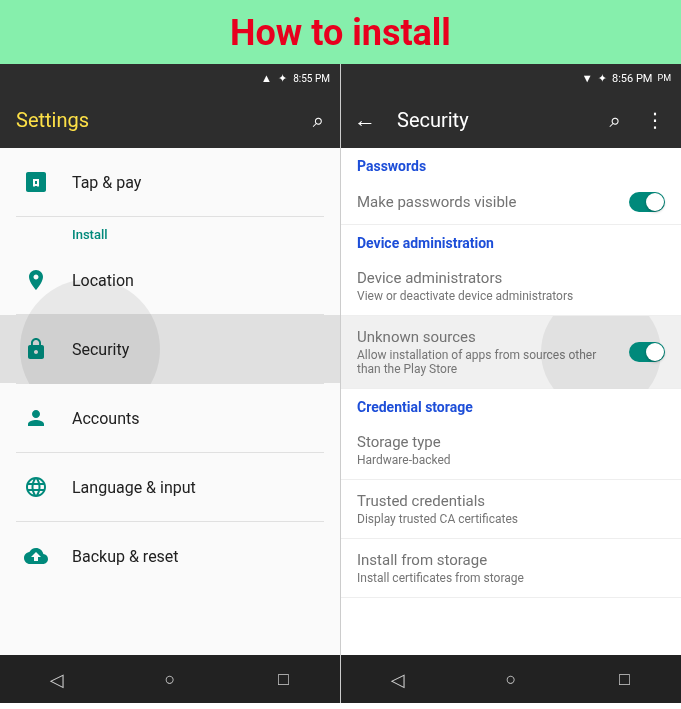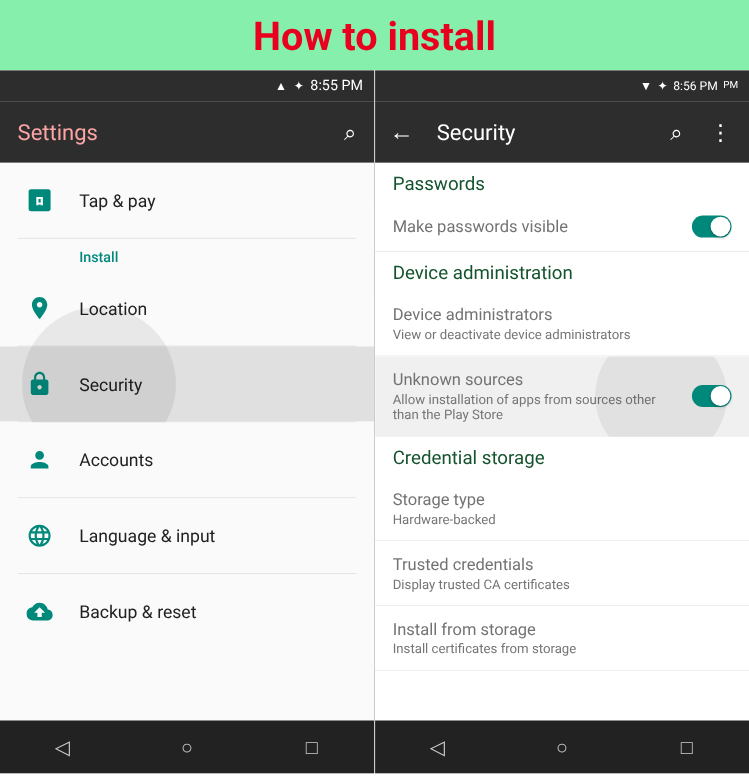--- a/index.html
+++ b/index.html
@@ -43,38 +43,38 @@
       background: #2d2d2d;
       height: 28px;
       display: flex;
       align-items: center;
       justify-content: flex-end;
       padding: 0 10px;
       gap: 6px;
     }
     .status-bar-left .time {
       color: #fff;
-      font-size: 13px;
+      font-size: 10px;
     }
     .status-icon {
       color: #fff;
       font-size: 11px;
     }
 
     
     .settings-header {
       background: #2d2d2d;
       height: 56px;
       display: flex;
       align-items: center;
       padding: 0 16px;
       justify-content: space-between;
     }
     .settings-header .title {
-      color: #fca5a5;
+      color: #fde047;
       font-size: 20px;
       font-weight: 400;
     }
     .settings-header .search-icon {
       color: #fff;
       font-size: 20px;
     }
 
     
     .divider {
@@ -229,23 +229,23 @@
 
     
     .security-content {
       flex: 1;
       overflow: hidden;
       background: #fff;
     }
 
     .sec-section-label {
       padding: 10px 16px 6px 16px;
-      font-size: 17px;
-      color: #14532d;
-      font-weight: 400;
+      font-size: 14px;
+      color: #1d4ed8;
+      font-weight: 700;
     }
 
     .sec-item {
       padding: 12px 16px;
       border-bottom: 1px solid #eeeeee;
       display: flex;
       align-items: center;
       justify-content: space-between;
       cursor: pointer;
       background: #fff;

